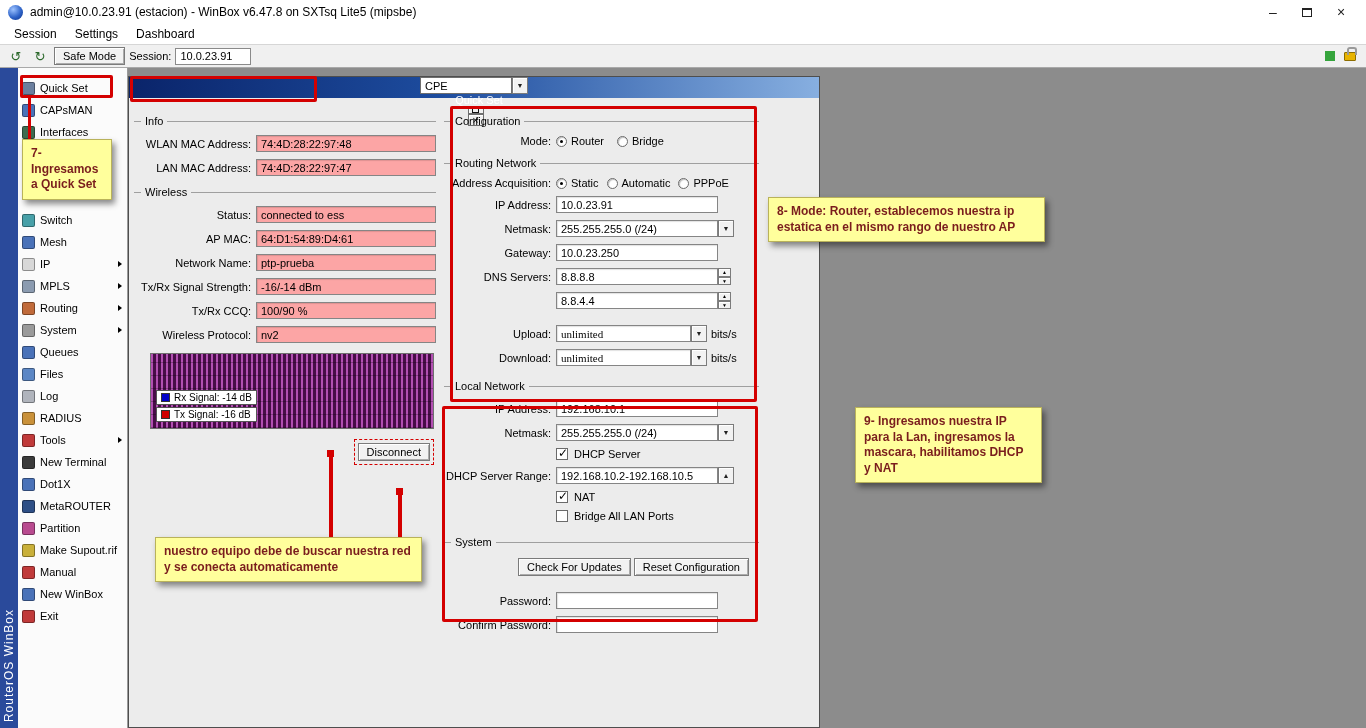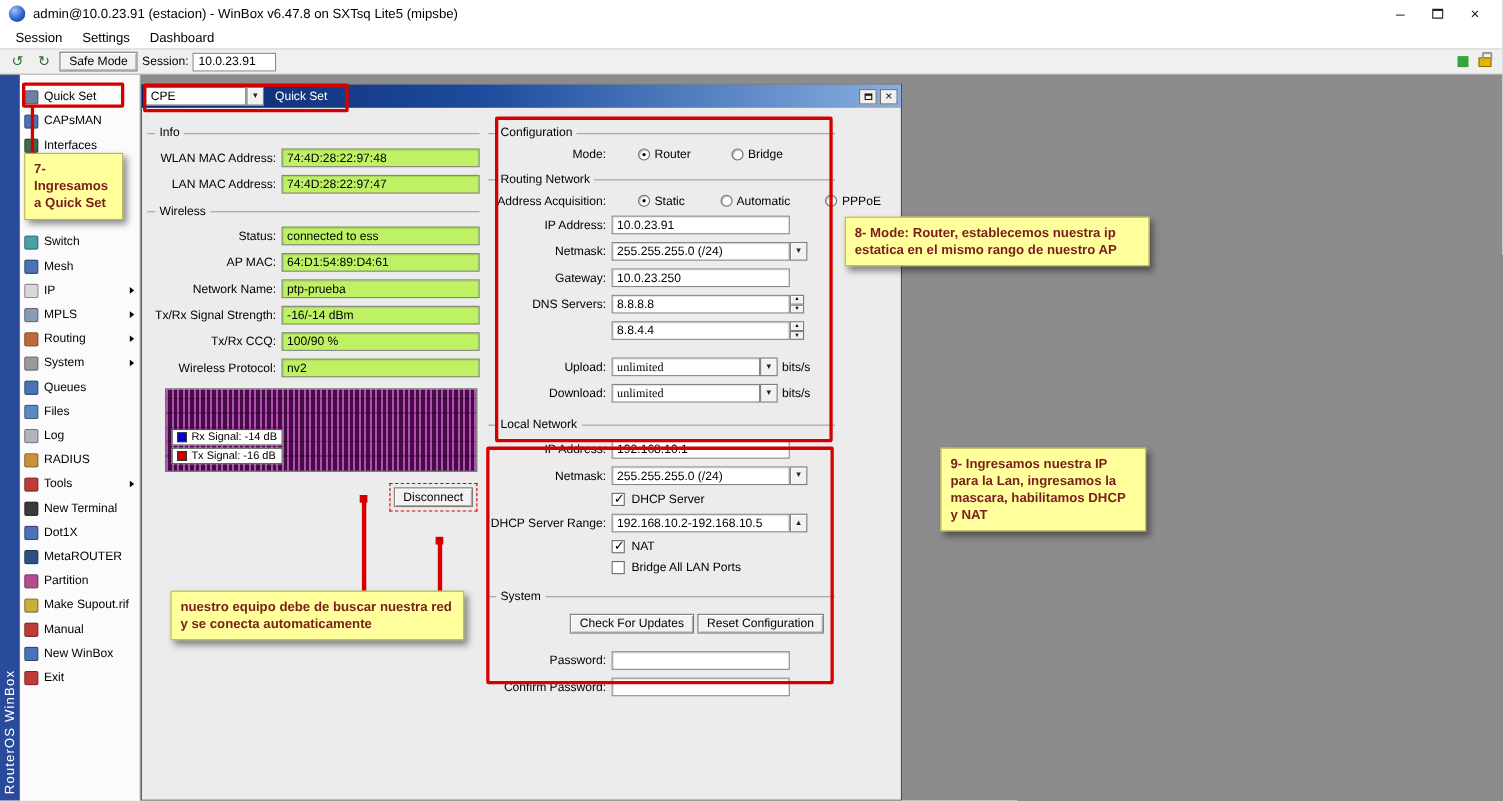--- a/index.html
+++ b/index.html
@@ -49,21 +49,21 @@
   .side-item { height:22px; display:flex; align-items:center; padding:0 3px 0 4px; gap:5px; }
   .side-icon { width:13px; height:13px; border-radius:2px; border:1px solid rgba(0,0,0,.35); flex:none; }
   .side-label { font-size:11px; white-space:nowrap; }
   .side-arrow { width:0; height:0; border-left:4px solid #000; border-top:3px solid transparent;
     border-bottom:3px solid transparent; margin-left:auto; margin-right:2px; }
   .content { flex:1; background:#8c8c8c; position:relative; }
   
   .win { position:absolute; left:0; top:8px; width:692px; bottom:0;
     background:#ececec; border:1px solid #4e4e4e; z-index:10; }
   .win-title { height:21px; display:flex; align-items:center; padding:0 3px;
-    background:linear-gradient(90deg,#0a246a 0%,#1d4c9e 45%,#87afe0 100%); }
+    background:linear-gradient(90deg,#0a246a 0%,#1d4c9e 45%,#87afe0 100%);flex-direction:column; }
   .mode-select { display:flex; height:17px; }
   .mode-field { width:92px; background:#fff; border:1px solid #6e6e6e; font-size:11px;
     padding:1px 4px; display:flex; align-items:center; }
   .dd-btn { width:16px; height:17px; background:#f2f2f2; border:1px solid #7b7b7b;
     box-shadow:inset 1px 1px 0 #fff; display:flex; align-items:center; justify-content:center; color:#222; }
   .dd-btn::after { content:"▼"; font-size:7px; }
   .dd-btn.up::after { content:"▲"; }
   .win-title-text { color:#fff; font-size:11px; margin-left:10px; }
   .wbtn { width:16px; height:14px; background:#f0f0f0; border:1px solid #6e6e6e;
     box-shadow:inset 1px 1px 0 #fff; display:flex; align-items:center; justify-content:center;
@@ -75,30 +75,30 @@
   .col-side { width:58px; flex:none; padding-top:4px; display:flex; flex-direction:column; gap:8px; }
   .ghead { display:flex; align-items:center; margin:10px 0 8px 0; white-space:nowrap; color:#000; }
   .ghead::before { content:""; width:7px; height:1px; background:#9f9f9f; margin-right:4px; }
   .ghead::after { content:""; flex:1; height:1px; background:#9f9f9f; margin-left:4px; }
   .frow { display:flex; align-items:center; margin-bottom:7px; }
   .flabel { width:122px; text-align:right; padding-right:5px; white-space:nowrap; flex:none; }
   .col-right .flabel { width:112px; }
   .field { height:17px; background:#fff; border:1px solid #858585;
     box-shadow:inset 1px 1px 1px rgba(0,0,0,0.12);
     padding:1px 4px; display:flex; align-items:center; white-space:nowrap; overflow:hidden; }
-  .ro { background:#bef264; }
+  .ro { background:#fca5a5; }
   .w180{width:180px;} .w162{width:162px;} .w135{width:135px;font-family:Liberation Serif, serif;}
   .unit { margin-left:4px; }
   .spin { display:flex; flex-direction:column; width:13px; height:17px; }
   .spin span { flex:1; background:#f2f2f2; border:1px solid #7b7b7b;
     box-shadow:inset 1px 1px 0 #fff; display:flex; align-items:center; justify-content:center; }
   .spin .s-up::after { content:"▲"; font-size:5px; }
   .spin .s-down::after { content:"▼"; font-size:5px; }
   .radios { display:flex; align-items:center; gap:13px; }
-  .radio-item { display:flex; align-items:flex-start; gap:4px;margin-left:24px; }
+  .radio-item { display:flex; align-items:flex-end; gap:4px; }
   .radio { width:11px; height:11px; border-radius:50%; background:#fff; border:1px solid #6a6a6a;
     box-shadow:inset 1px 1px 1px rgba(0,0,0,.25); position:relative; flex:none; }
   .radio.checked::after { content:""; position:absolute; inset:3px; background:#000; border-radius:50%; }
   .cb { width:12px; height:12px; background:#fff; border:1px solid #6a6a6a; position:relative;
     margin-right:6px; flex:none; }
   .cb.checked::after { content:"✓"; position:absolute; top:-3px; left:1px; font-size:12px; font-weight:bold; }
   .graph { margin:10px 0 0 16px; width:284px; height:76px; border:1px solid #6f6f6f; position:relative;
     background:
       repeating-linear-gradient(0deg, rgba(0,0,0,0.25) 0 1px, rgba(0,0,0,0) 1px 13px),
       repeating-linear-gradient(90deg, #b24fb2 0 2px, #470c47 2px 5px); }

